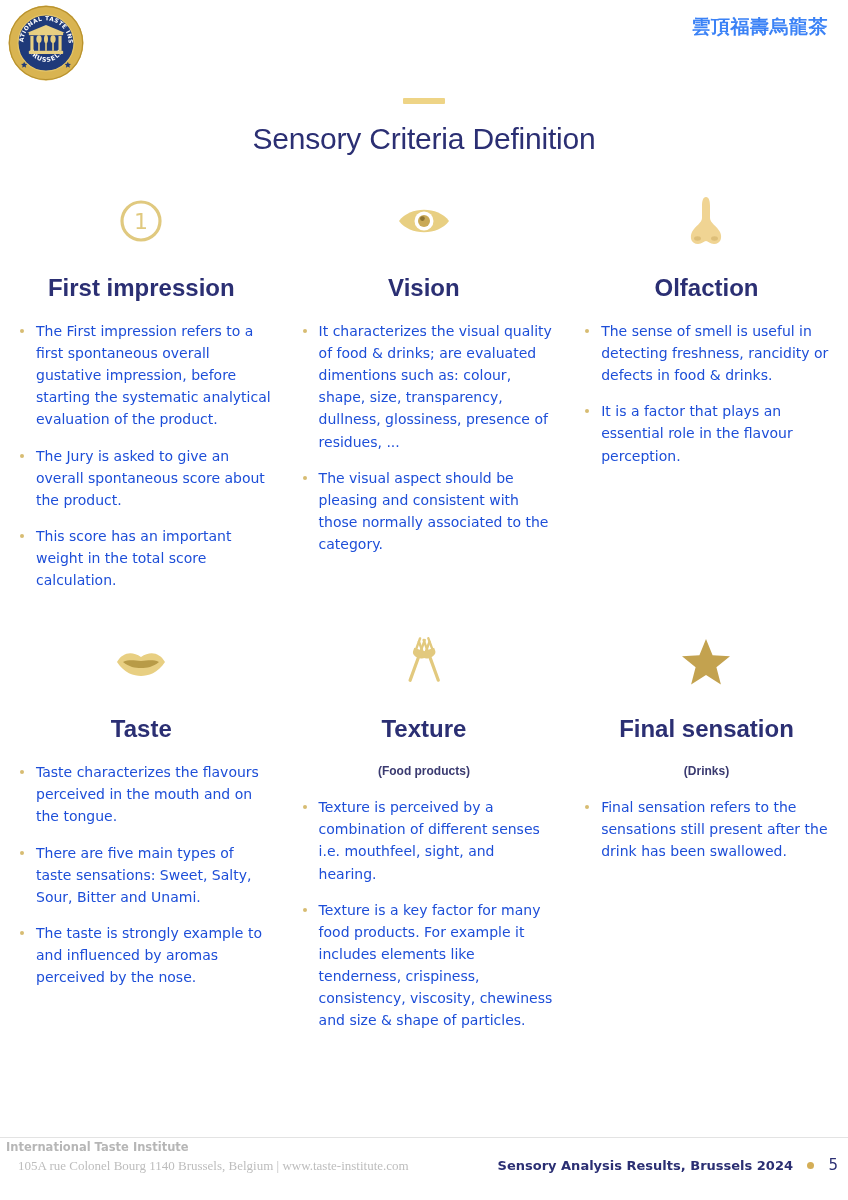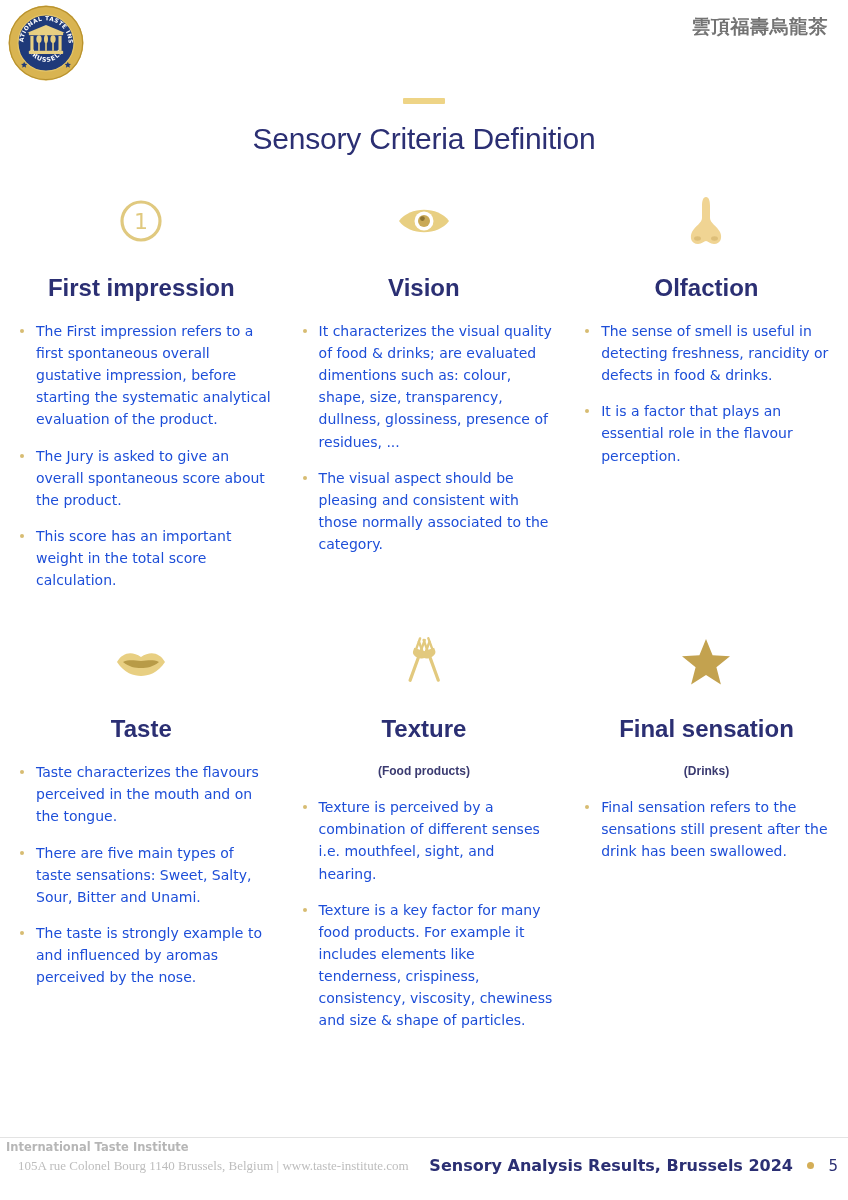--- a/index.html
+++ b/index.html
@@ -28,21 +28,21 @@
     height: 78px;
   }
   .logo svg { display: block; width: 78px; height: 78px; }
 
   .product-name {
     position: absolute;
     right: 20px;
     top: 14px;
     font-size: 19px;
     font-weight: 600;
-    color: #737373;
+    color: #3b82f6;
     letter-spacing: 0.5px;
     font-family: "DejaVu Sans", sans-serif;
   }
 
   .accent-bar {
     position: absolute;
     left: 50%;
     transform: translateX(-50%);
     top: 98px;
     width: 42px;
@@ -169,21 +169,21 @@
   }
   .footer-right {
     position: absolute;
     right: 10px;
     top: 16px;
     display: flex;
     align-items: center;
     gap: 14px;
   }
   .footer-event {
-    font-size: 16px;
+    font-size: 13px;
     font-weight: bold;
     color: #2b2f73;
     font-family: "DejaVu Sans", sans-serif;
   }
   .footer-dot {
     width: 7px;
     height: 7px;
     border-radius: 50%;
     background: #d4ae57;
   }

